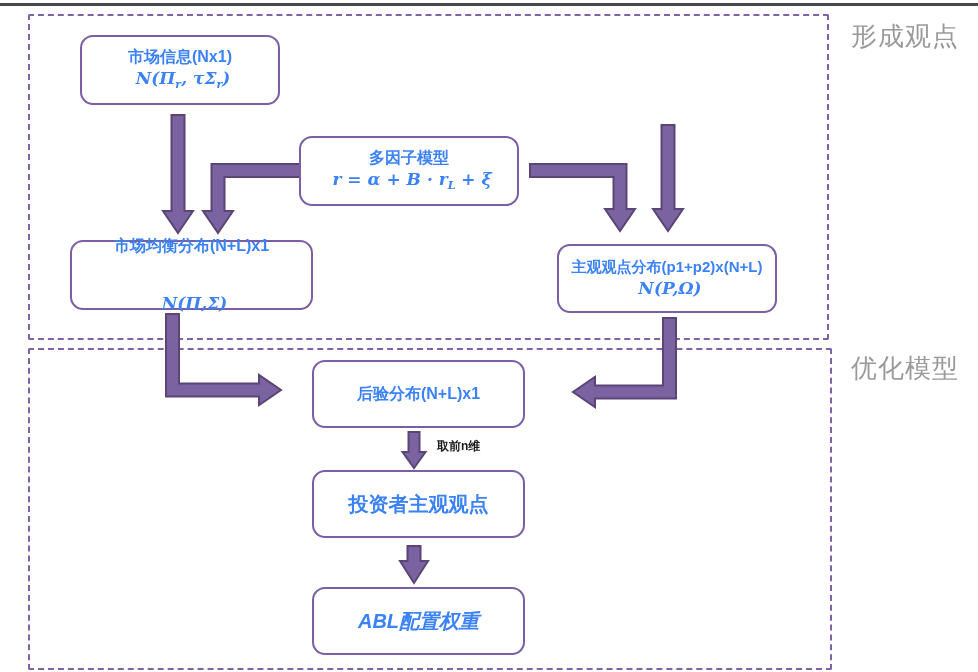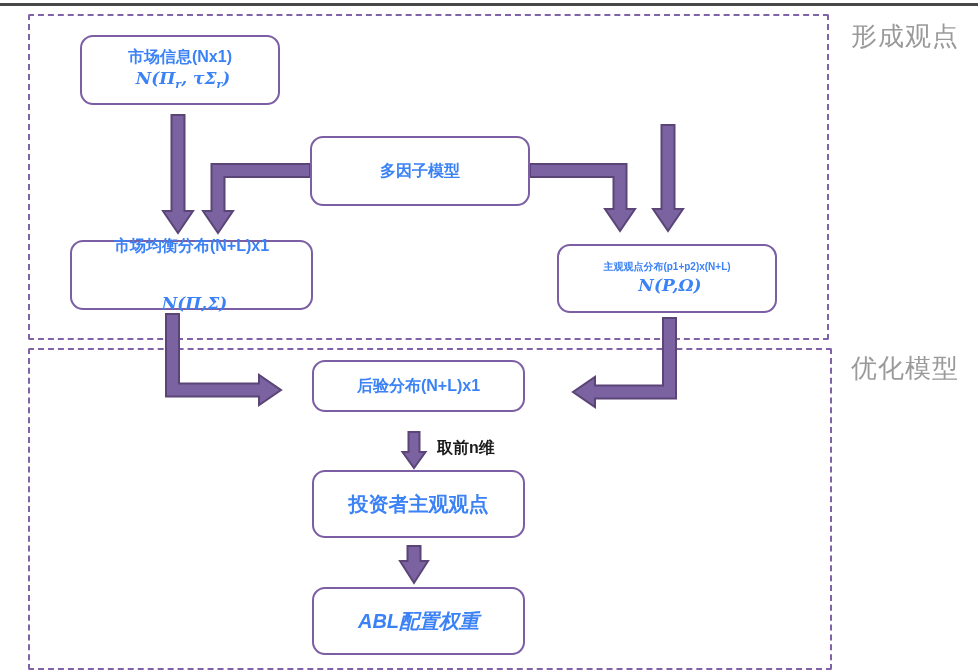--- a/index.html
+++ b/index.html
@@ -15,38 +15,38 @@
     position:absolute;color:#9a9a9a;font-size:26px;letter-spacing:1px;white-space:nowrap;
   }
   #side-label-top{left:851px;top:19px;}
   #side-label-bottom{left:851px;top:351px;}
   .box{
     position:absolute;background:#ffffff;border:2.5px solid #7b5ea3;border-radius:13px;
     display:flex;flex-direction:column;align-items:center;justify-content:center;
     color:#3b82f6;font-weight:700;text-align:center;line-height:1.25;box-sizing:border-box;
   }
   .box .title{font-size:16px;}
-  .box .title.small{font-size:10px;}
+  .box .title.small{font-size:15px;}
   .box .title.big{font-size:20px;}
   .formula{
     font-family:"DejaVu Serif",serif;font-style:italic;font-weight:600;font-size:17px;margin-top:1px;margin-left:6px;
   }
   .formula sub{font-size:11px;font-style:italic;}
   #box-market-info{left:80px;top:35px;width:200px;height:70px;}
   #box-investor-views{left:558px;top:36px;width:215px;height:70px;}
-  #box-factor-model{left:310px;top:136px;width:220px;height:70px;}
+  #box-factor-model{left:299px;top:136px;width:220px;height:70px;}
   #box-equilibrium{left:70px;top:240px;width:243px;height:70px;gap:36px;}
   #box-subjective-dist{left:557px;top:244px;width:220px;height:69px;}
-  #box-posterior{left:312px;top:360px;width:213px;height:52px;}
+  #box-posterior{left:312px;top:360px;width:213px;height:68px;}
   #box-max-utility{left:312px;top:470px;width:213px;height:68px;}
   #box-abl-weights{left:312px;top:587px;width:213px;height:68px;font-style:italic;}
   #arrow-layer{position:absolute;left:0;top:0;width:978px;height:672px;}
   #arrow-layer polygon{fill:#7b63a1;stroke:#5a4576;stroke-width:2;stroke-linejoin:miter;}
   .note{
-    position:absolute;left:437px;top:438px;font-size:16px;font-weight:700;color:#1a1a1a;white-space:nowrap;
+    position:absolute;left:437px;top:438px;font-size:12px;font-weight:700;color:#1a1a1a;white-space:nowrap;
   }
 </style>
 </head>
 <body>
 
 <div id="canvas">
 
   <div class="top-rule"></div>
 
   <div class="region" id="region-top"></div>
@@ -67,20 +67,21 @@
   </svg>
 
   <div class="box" id="box-market-info">
     <div class="title">市场信息(Nx1)</div>
     <div class="formula"><span>N(Π</span><sub>r</sub><span>, τΣ</span><sub>r</sub><span>)</span></div>
   </div>
 
 
   <div class="box" id="box-factor-model">
     <div class="title">多因子模型</div>
+    <div class="formula"><span>r = α + B · r</span><sub>L</sub><span> + ξ</span></div>
   </div>
 
   <div class="box" id="box-equilibrium">
     <div class="title">市场均衡分布(N+L)x1</div>
     <div class="formula">N(Π,Σ)</div>
   </div>
 
   <div class="box" id="box-subjective-dist">
     <div class="title small">主观观点分布(p1+p2)x(N+L)</div>
     <div class="formula">N(P,Ω)</div>

